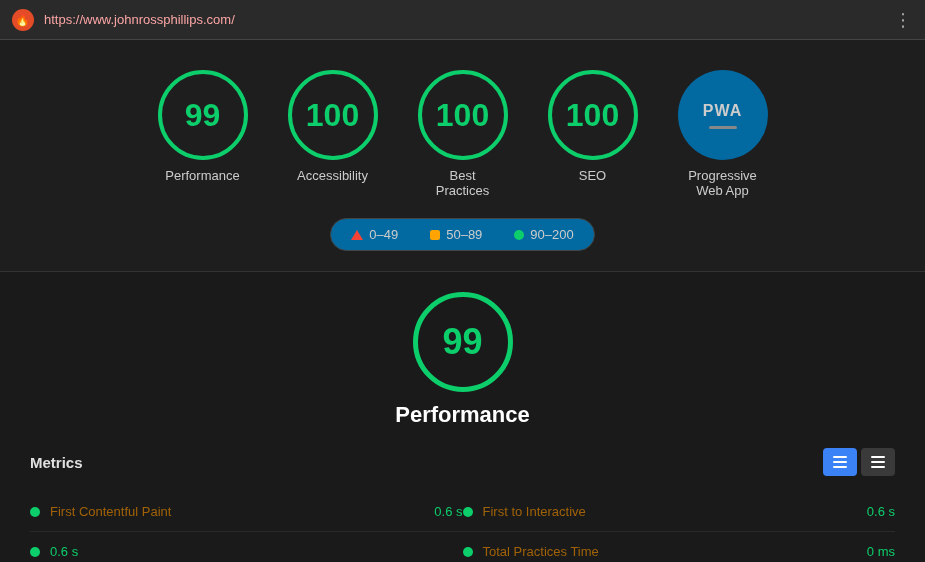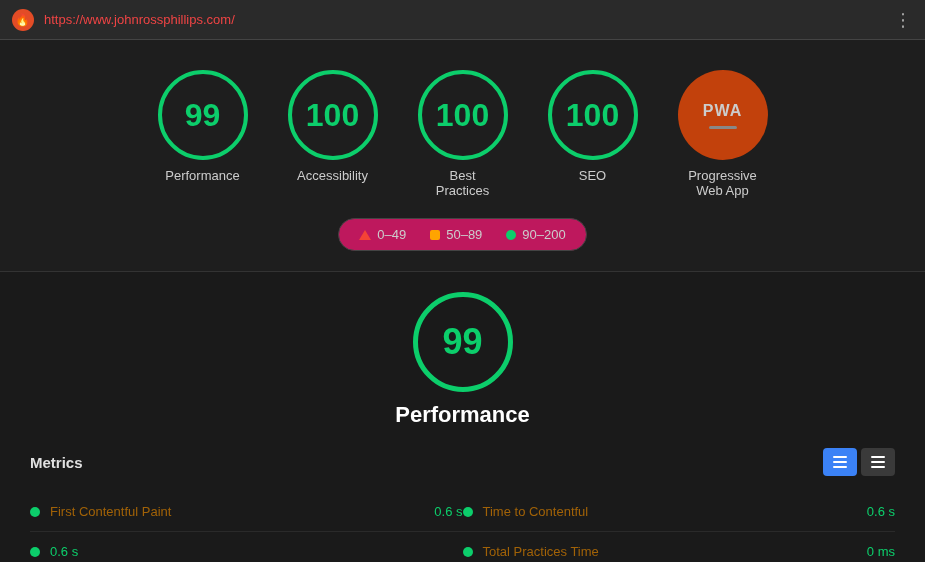--- a/index.html
+++ b/index.html
@@ -21,21 +21,21 @@
       align-items: center;
       padding: 0 12px;
       border-bottom: 1px solid #444;
     }
     .browser-logo {
       width: 22px;
       height: 22px;
       margin-right: 10px;
     }
     .browser-url {
-      color: #ef4444;
+      color: #fca5a5;
       font-size: 13px;
       flex: 1;
     }
     .browser-menu {
       color: #aaa;
       font-size: 18px;
       cursor: pointer;
       letter-spacing: 1px;
     }
 
@@ -85,21 +85,21 @@
       color: #ccc;
       font-size: 13px;
       text-align: center;
     }
 
     
     .pwa-circle {
       width: 90px;
       height: 90px;
       border-radius: 50%;
-      background: #c2410c;
+      background: #0369a1;
       display: flex;
       flex-direction: column;
       align-items: center;
       justify-content: center;
       gap: 6px;
     }
     .pwa-text-badge {
       font-size: 16px;
       font-weight: 700;
       color: #ccc;
@@ -109,22 +109,22 @@
       width: 28px;
       height: 3px;
       background: #888;
       border-radius: 2px;
     }
 
     
     .legend {
       display: flex;
       align-items: center;
-      gap: 24px;
-      background: #be185d;
+      gap: 32px;
+      background: #0369a1;
       border: 1px solid #444;
       border-radius: 20px;
       padding: 8px 20px;
     }
     .legend-item {
       display: flex;
       align-items: center;
       gap: 6px;
       font-size: 13px;
       color: #ccc;
@@ -370,21 +370,21 @@
       <div class="metric-row">
         <div class="metric-dot"></div>
         <span class="metric-value">0.6 s</span>
       </div>
 
     </div>
 
     <div>
       <div class="metric-row">
         <div class="metric-dot"></div>
-        <span class="metric-name">Time to Contentful</span>
+        <span class="metric-name">First to Interactive</span>
         <span class="metric-value">0.6 s</span>
       </div>
       <div class="metric-row">
         <div class="metric-dot"></div>
         <span class="metric-name">Total Practices Time</span>
         <span class="metric-value">0 ms</span>
       </div>
 
     </div>
 

